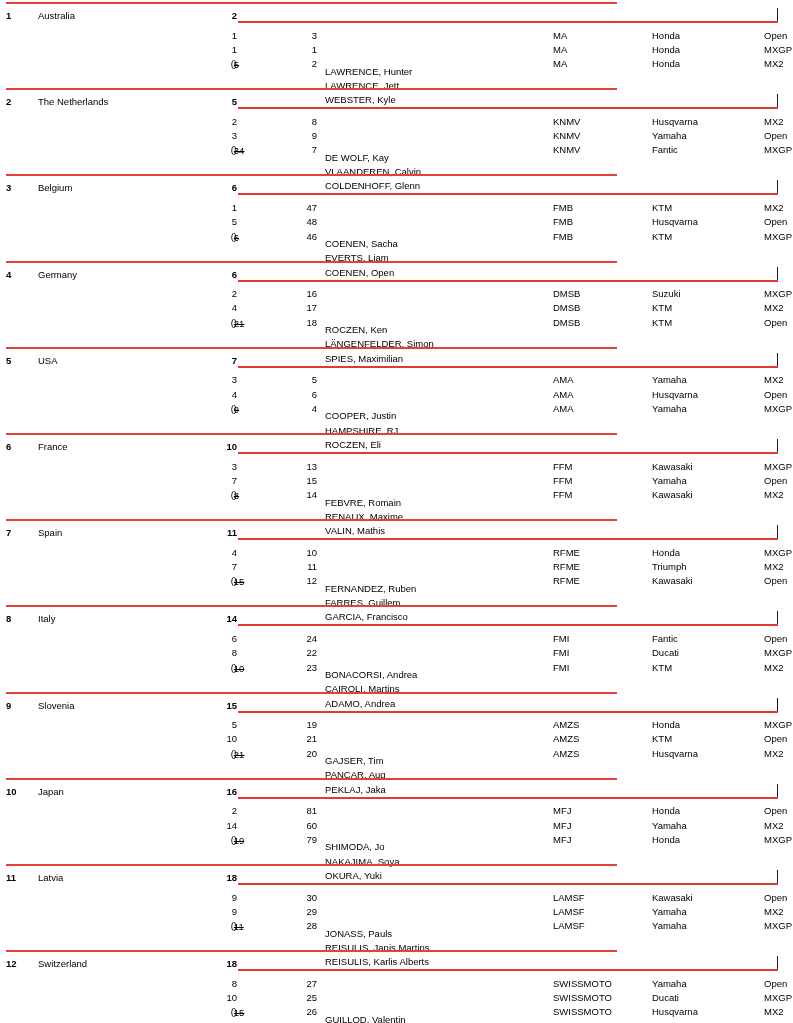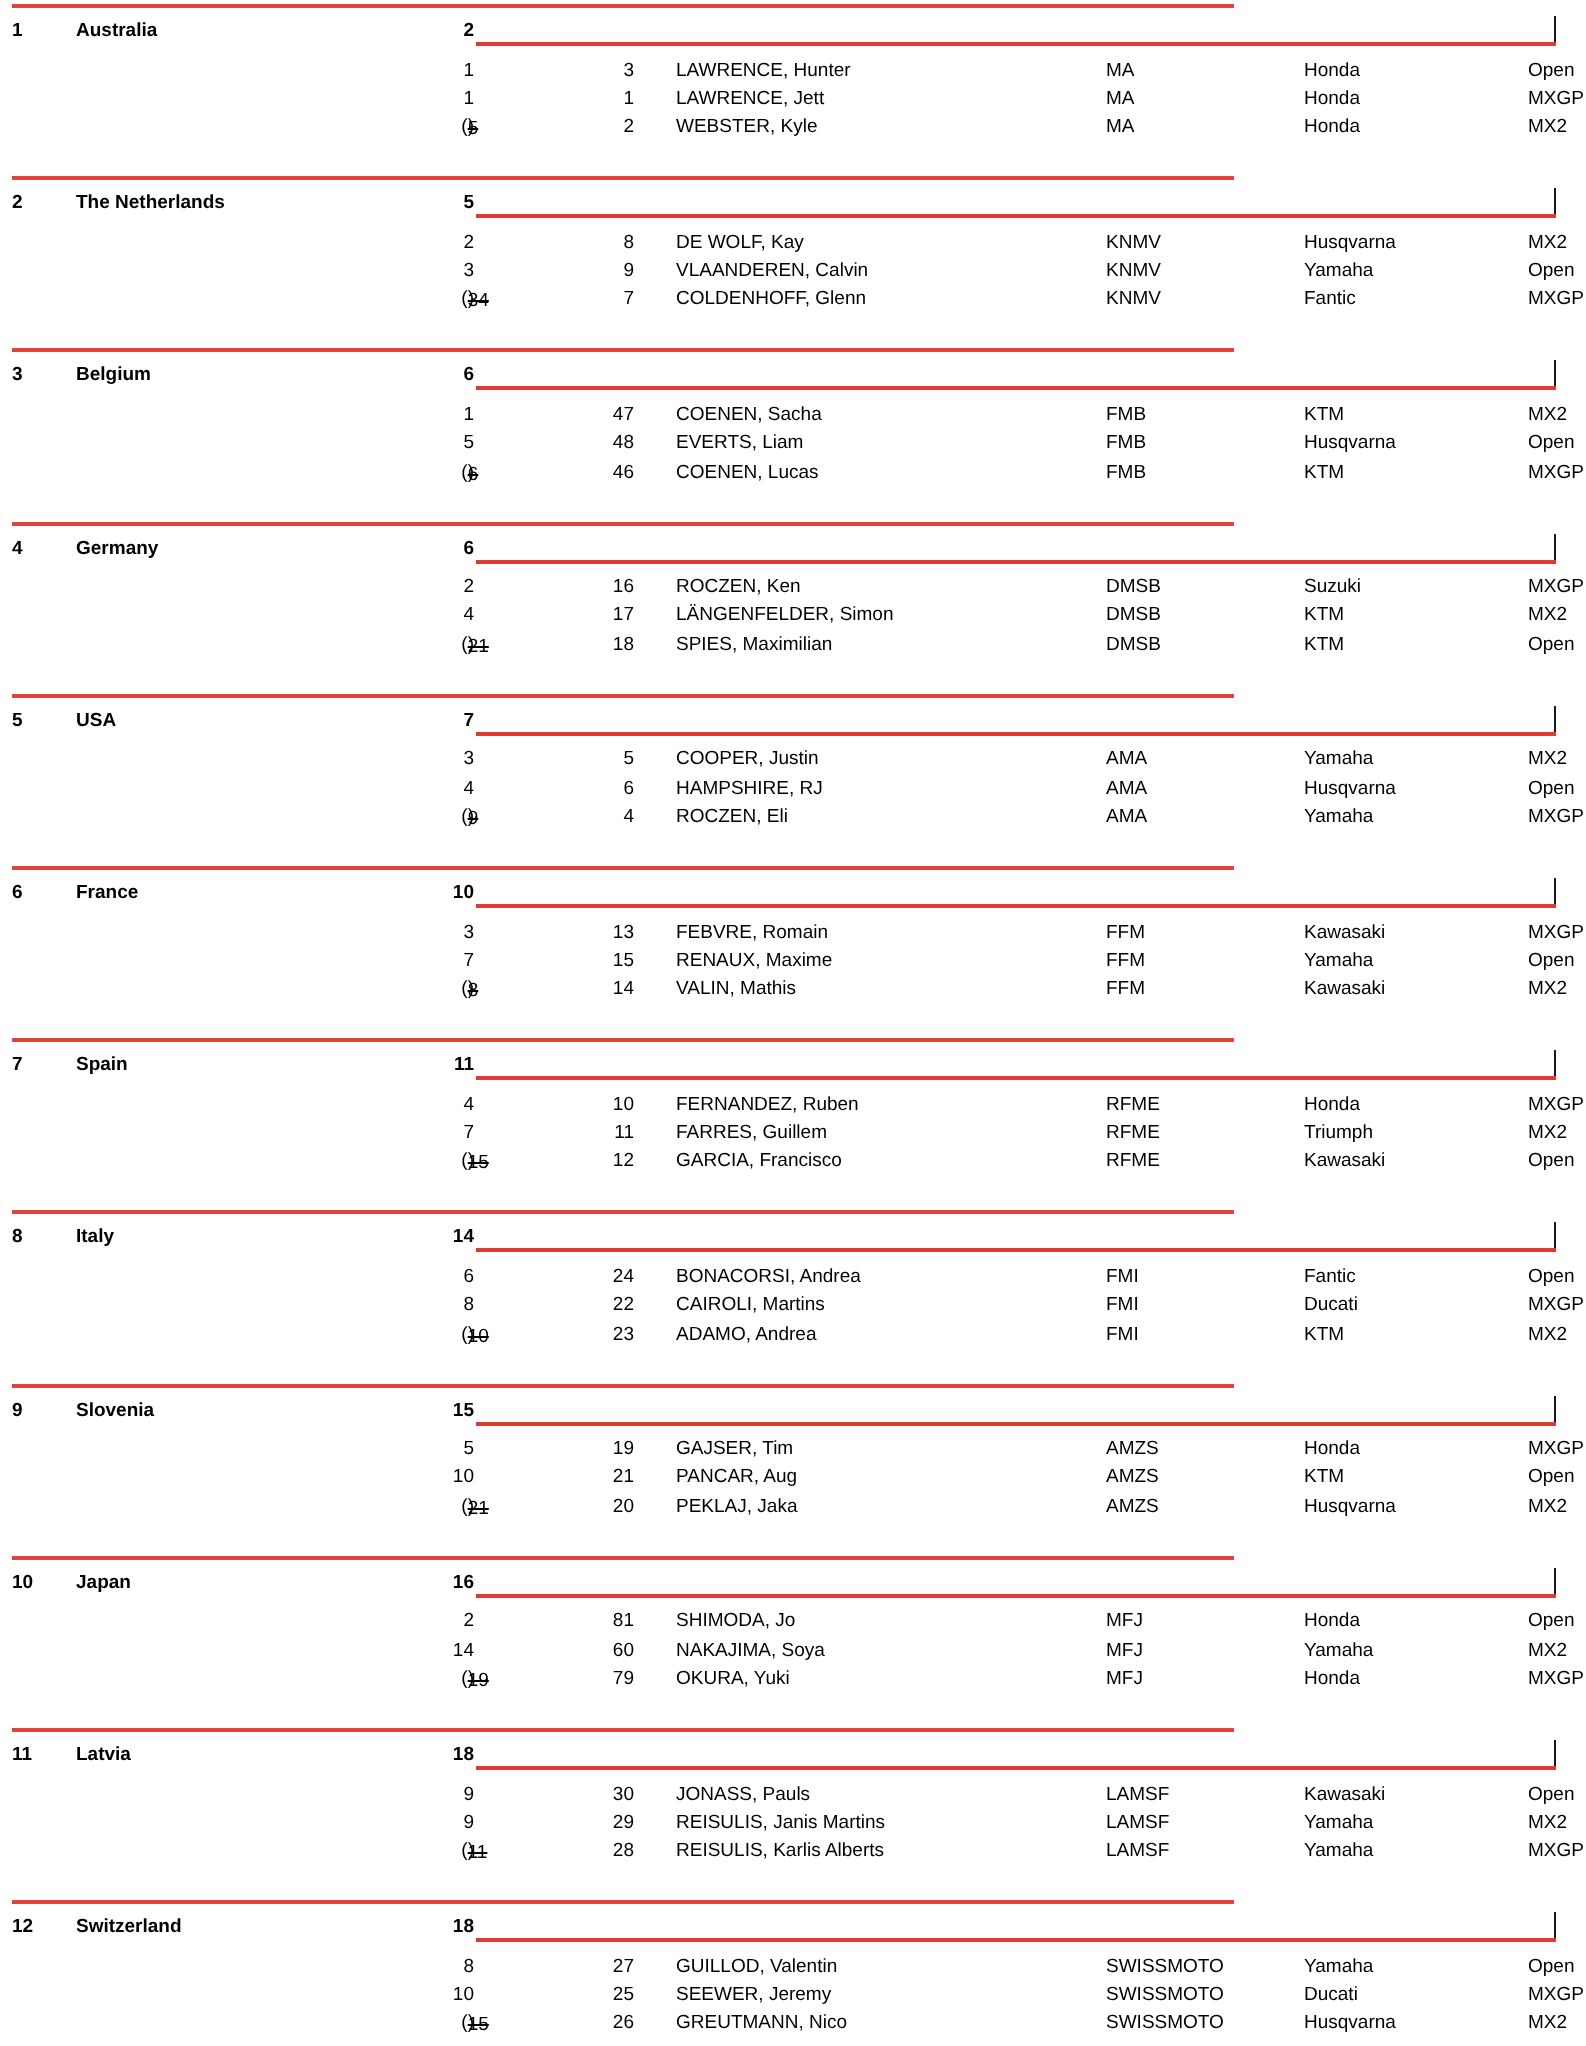--- a/index.html
+++ b/index.html
@@ -7,28 +7,28 @@
     width:793px;height:1023px;position:relative;background:#ffffff;
     font-family:"Liberation Sans","DejaVu Sans",sans-serif;
     font-size:9.5px;color:#000;overflow:hidden;
   }
   #standings{position:absolute;inset:0;}
   .team-block{position:absolute;left:0;width:793px;height:86px;}
   .rule-top{position:absolute;top:0;left:6px;width:611px;height:2px;background:#e2423b;}
   .rule-sub{position:absolute;top:19px;left:238px;width:540px;height:2px;background:#dd3b34;}
   .tick{position:absolute;top:6px;left:777px;width:1px;height:13px;background:#1a1a1a;}
   .rank{position:absolute;left:6px;top:8px;font-weight:bold;}
-  .country{position:absolute;left:38px;top:8px;font-weight:bold;text-align:right;}
+  .country{position:absolute;left:38px;top:8px;font-weight:normal;text-align:right;}
   .total{position:absolute;left:190px;width:47px;top:8px;text-align:right;font-weight:bold;}
   .riders{position:absolute;top:26.5px;left:0;right:0;}
   .rider-row{position:relative;height:14.35px;}
   .rider-row span{position:absolute;top:1px;white-space:nowrap;}
   .pos{left:175px;width:62px;text-align:right;}
   .bib{left:271px;width:46px;text-align:right;}
-  .name{left:338px;}
+  .name{left:325px;margin-top:36px;}
   .fed{left:553px;}
   .brand{left:652px;}
   .cls{left:764px;}
   .st{text-decoration:line-through;}
 </style>
 </head>
 <body>
 
 <div id="standings">
     <div class="team-block" style="top: 2px;">
@@ -119,21 +119,21 @@
     <span class="pos">5</span>
     <span class="bib">48</span>
     <span class="name">EVERTS, Liam</span>
     <span class="fed">FMB</span>
     <span class="brand">Husqvarna</span>
     <span class="cls">Open</span>
   </div>
         <div class="rider-row">
     <span class="pos">(<span class="st">6</span>)</span>
     <span class="bib">46</span>
-    <span class="name">COENEN, Lucas</span>
+    <span class="name">COENEN, Open</span>
     <span class="fed">FMB</span>
     <span class="brand">KTM</span>
     <span class="cls">MXGP</span>
   </div>
       </div>
   </div>
     <div class="team-block" style="top: 260.6px;">
     <div class="rule-top"></div>
     <span class="rank">4</span>
     <span class="country">Germany</span>

